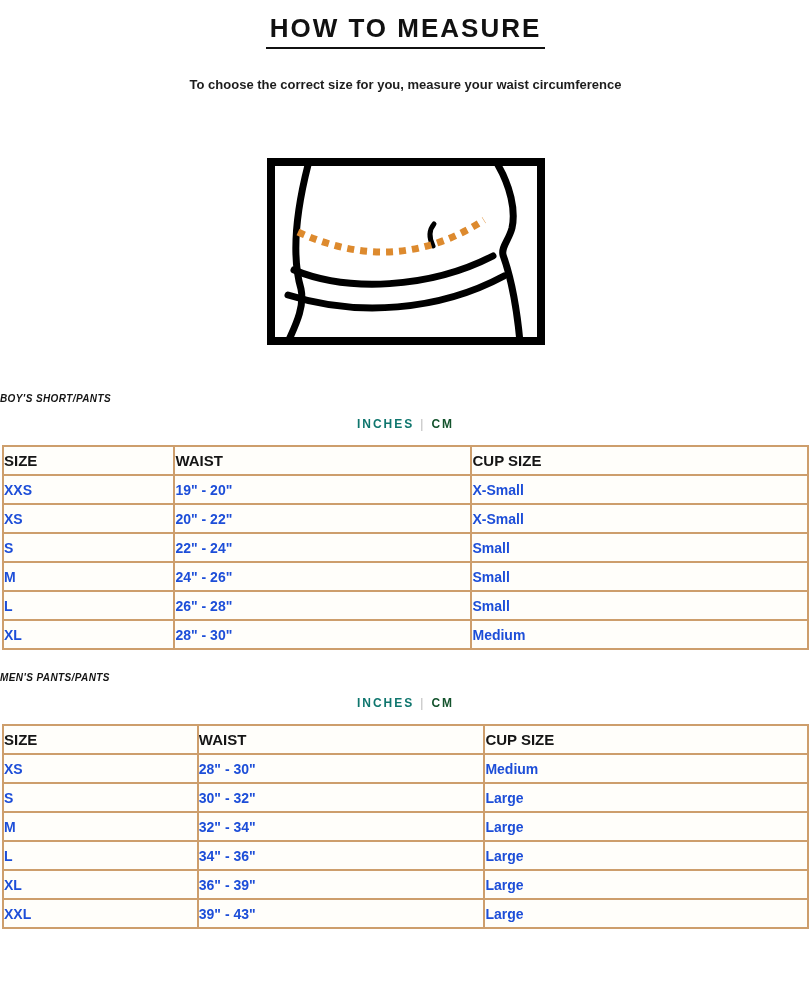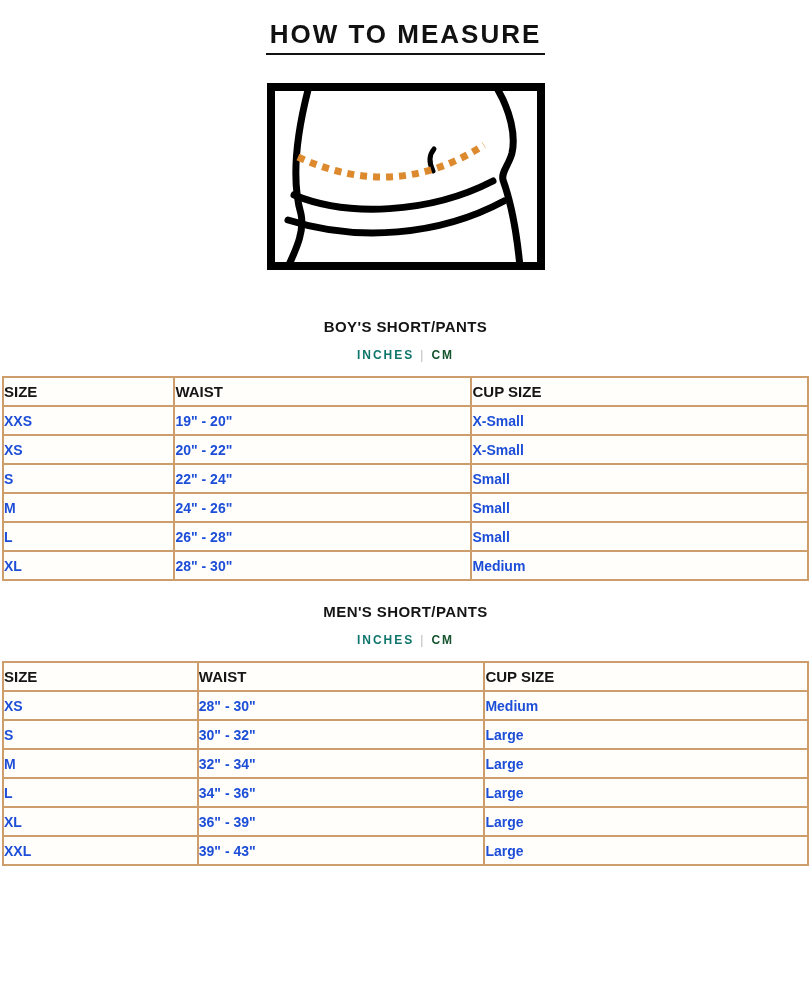--- a/index.html
+++ b/index.html
@@ -4,23 +4,23 @@
 <style>
   html, body {
     margin: 0;
     padding: 0;
     background: #ffffff;
     font-family: "Liberation Sans", sans-serif;
     color: #1d1d1d;
   }
   .page {
     width: 811px;
-    margin: 0 auto;
+    margin: 8px auto;
     background: #ffffff;
-    padding-top: 19px;
+    padding-top: 5px;
     box-sizing: border-box;
   }
   .title-wrap { text-align: center; margin-bottom: 28px; }
   .page-title {
     display: inline-block;
     font-size: 26px;
     font-weight: 700;
     letter-spacing: 2px;
     color: #111111;
     border-bottom: 2px solid #111111;
@@ -30,26 +30,26 @@
     text-align: center;
     font-size: 13px;
     font-weight: 600;
     color: #1d1d1d;
     margin-bottom: 66px;
   }
   .figure-wrap { text-align: center; margin-bottom: 44px; }
   .figure-wrap svg { display: inline-block; }
 
   .section-title {
-    text-align: center;
-    font-size: 15px;
+    font-size: 10px;
     font-weight: 700;
     letter-spacing: 0.4px;
     color: #141414;
     margin-bottom: 13px;
+    font-style: italic;
   }
   .unit-toggle {
     text-align: center;
     font-size: 12px;
     font-weight: 700;
     letter-spacing: 2px;
     margin-bottom: 14px;
     user-select: none;
   }
   .unit-inches { color: #0f766e; cursor: pointer; }
@@ -86,20 +86,21 @@
 </style>
 </head>
 <body>
 
 <div class="page">
 
   <div class="title-wrap">
     <div class="page-title">HOW TO MEASURE</div>
   </div>
 
+  <div class="subtitle">To choose the correct size for you, measure your waist circumference</div>
 
   <div class="figure-wrap">
     <svg width="278" height="187" viewBox="0 0 278 187" xmlns="http://www.w3.org/2000/svg">
       <rect x="4" y="4" width="270" height="179" fill="#ffffff" stroke="#000000" stroke-width="8"></rect>
 
       <path d="M 41 7 C 28 58 25 100 34 131 C 38 150 27 170 21 184" fill="none" stroke="#000000" stroke-width="7" stroke-linecap="round"></path>
 
       <path d="M 231 7 C 243 28 249 52 245 70 C 242 82 234 89 236 97 C 245 122 250 152 253 184" fill="none" stroke="#000000" stroke-width="7" stroke-linecap="round"></path>
 
       <path d="M 27 112 C 80 134 162 131 226 98" fill="none" stroke="#000000" stroke-width="7" stroke-linecap="round"></path>
@@ -156,21 +157,21 @@
           <td>Small</td>
         </tr>
         <tr>
           <td>XL</td>
           <td>28" - 30"</td>
           <td>Medium</td>
         </tr>
       </tbody>
   </table>
 
-  <div class="section-title">MEN'S SHORT/PANTS</div>
+  <div class="section-title">MEN'S PANTS/PANTS</div>
   <div class="unit-toggle">
     <span class="unit-inches">INCHES</span><span class="unit-sep">|</span><span class="unit-cm">CM</span>
   </div>
   <table class="size-table mb-men">
     <colgroup>
       <col style="width:24.2%">
         <col style="width:35.6%">
         <col style="width:40.2%">
     </colgroup>
     <thead>

